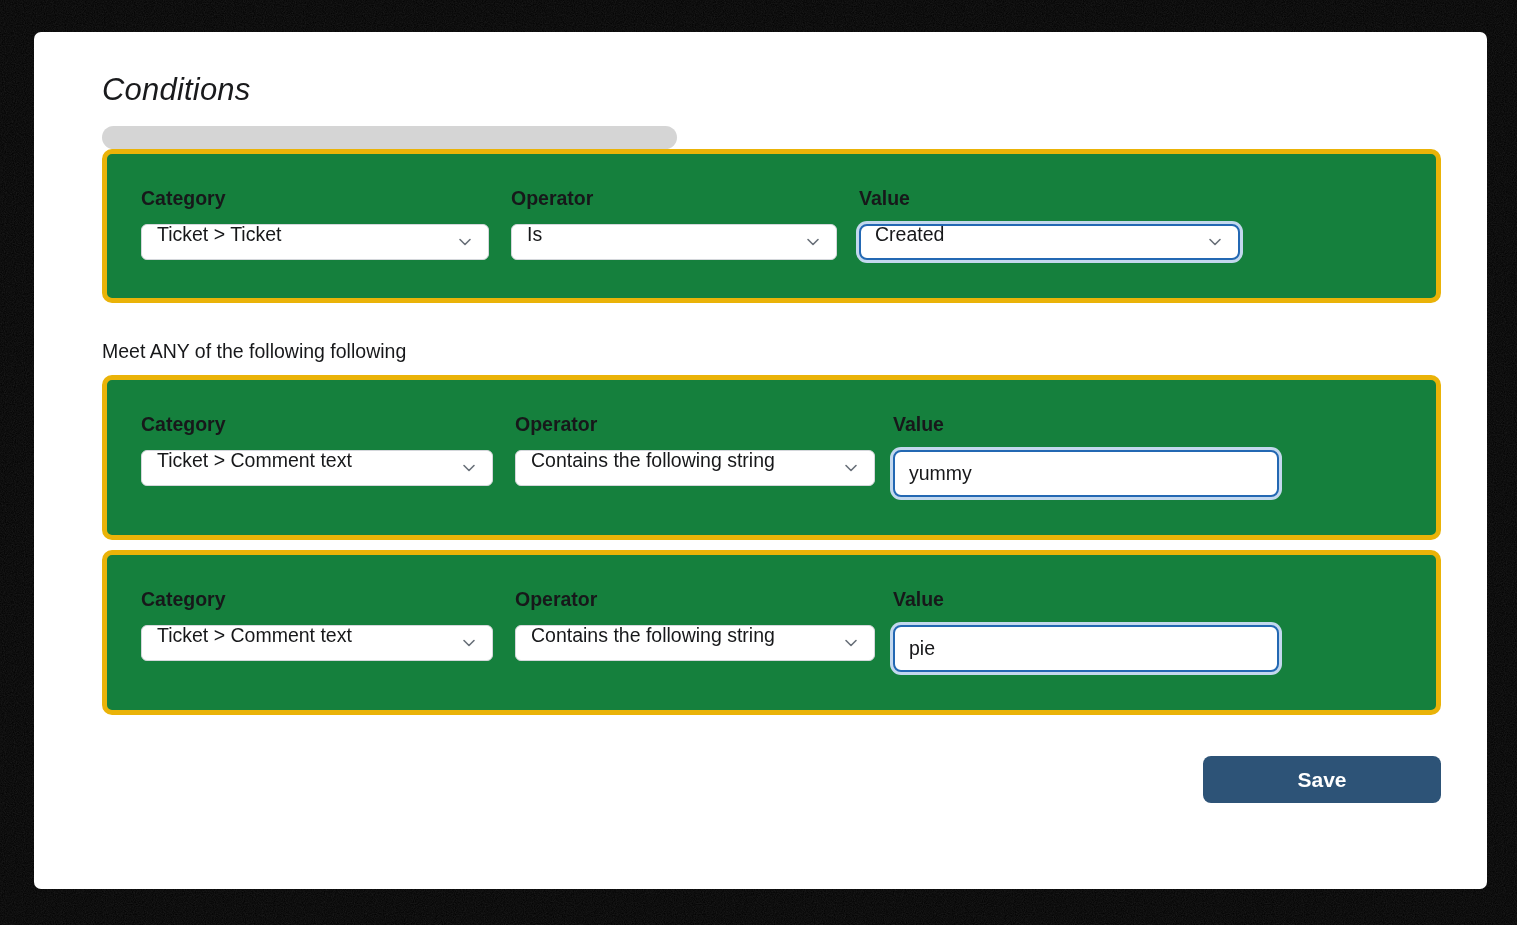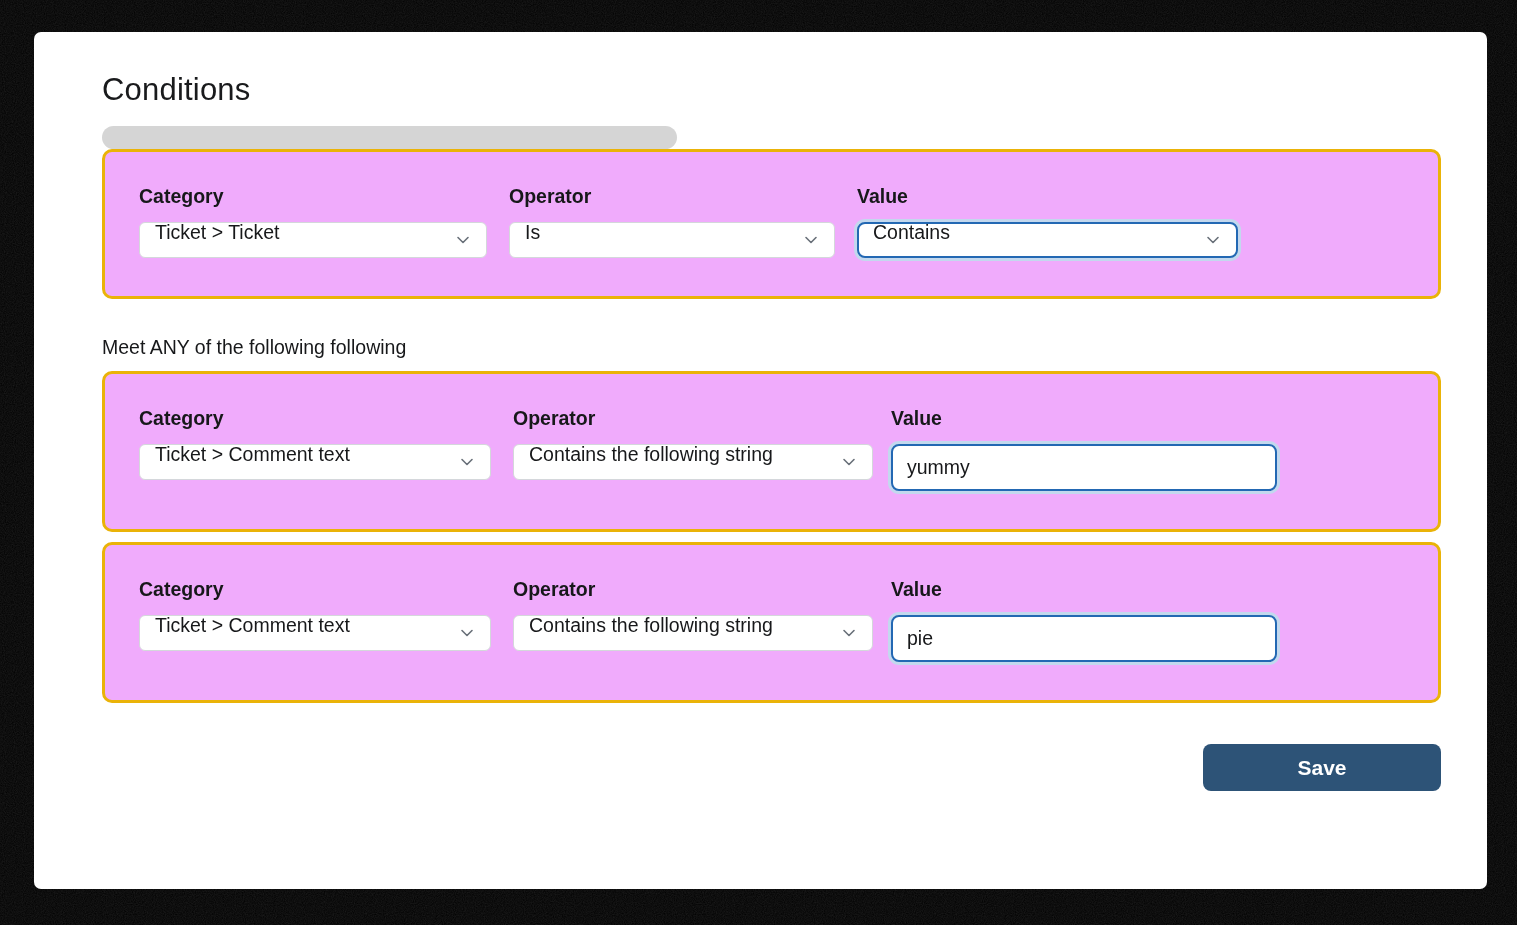--- a/index.html
+++ b/index.html
@@ -24,39 +24,40 @@
   }
   .content {
     position: absolute; inset: 0;
     padding: 40px 46px 0 68px;
   }
   .page-title {
     font-size: 31px;
     font-weight: 400;
     color: #191a1c;
     letter-spacing: 0.2px;
+    font-style: italic;
   }
   .skeleton-bar {
     margin-top: 18px;
     width: 575px; height: 23px;
     border-radius: 11.5px;
     background: #d5d5d5;
   }
   .section-heading {
     margin-top: 40px;
     margin-bottom: 12px;
     font-size: 19.5px;
     font-weight: 500;
     color: #17181a;
   }
   .section-heading.second { margin-top: 37px; }
   .card {
-    border: 3px solid #eab308;
+    border: 5px solid #eab308;
     border-radius: 10px;
-    background: #f0abfc;
+    background: #15803d;
     padding: 33px 34px 38px 34px;
   }
   .card + .card { margin-top: 10px; }
   .row { display: flex; }
   .field { display: flex; flex-direction: column; }
   .field-label {
     font-size: 19.5px;
     font-weight: 700;
     color: #17181a;
     margin-bottom: 14px;
@@ -155,21 +156,21 @@
             <div class="control">
               <span>Is</span>
               <svg class="chevron" viewBox="0 0 18 18" fill="none">
                 <path d="M4 6.5 L9 11.5 L14 6.5" stroke="#697079" stroke-width="1.6" stroke-linecap="round" stroke-linejoin="round"></path>
               </svg>
             </div>
           </div>
           <div class="field col-value">
             <div class="field-label">Value</div>
             <div class="control focused">
-              <span>Contains</span>
+              <span>Created</span>
               <svg class="chevron" viewBox="0 0 18 18" fill="none">
                 <path d="M4 6.5 L9 11.5 L14 6.5" stroke="#697079" stroke-width="1.6" stroke-linecap="round" stroke-linejoin="round"></path>
               </svg>
             </div>
           </div>
         </div>
       </div>
 
       <div class="section-heading second">Meet ANY of the following following</div>
 

